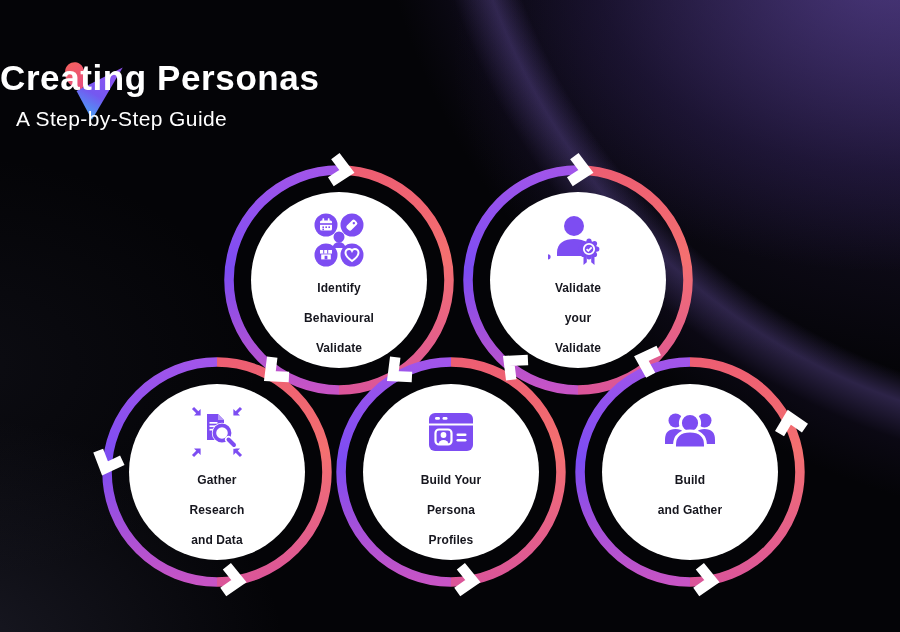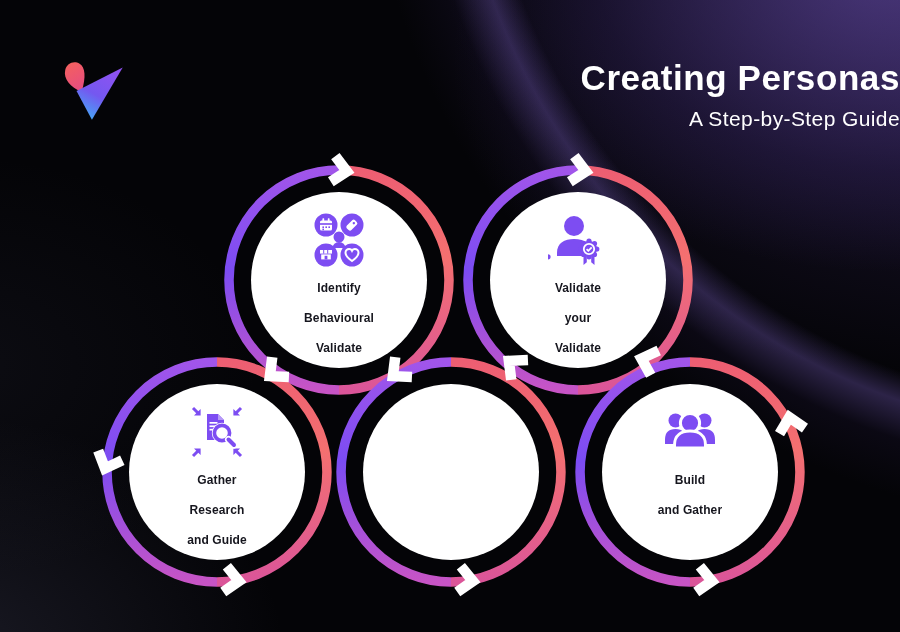--- a/index.html
+++ b/index.html
@@ -7,21 +7,21 @@
     position:relative;width:900px;height:632px;overflow:hidden;
     font-family:"Liberation Sans","DejaVu Sans",sans-serif;
     background:
       radial-gradient(circle 700px at 1120px -230px, rgba(0,0,0,0) 640px, rgba(138,108,220,0.30) 668px, rgba(60,40,110,0.12) 705px, rgba(0,0,0,0) 760px),
       radial-gradient(620px 430px at 99% -6%, rgba(118,88,196,0.55), rgba(70,48,130,0.25) 48%, rgba(0,0,0,0) 72%),
       radial-gradient(900px 520px at 112% 10%, rgba(86,60,150,0.30), rgba(0,0,0,0) 62%),
       radial-gradient(520px 360px at -6% 103%, rgba(86,86,118,0.26), rgba(0,0,0,0) 65%),
       radial-gradient(420px 300px at -4% 58%, rgba(70,70,100,0.12), rgba(0,0,0,0) 70%),
       #040407;
   }
-  .header{position:absolute;left:0;top:58px;width:100%;text-align:right;color:#fff;}
+  .header{position:absolute;left:0;top:58px;width:100%;text-align:left;color:#fff;}
   .header h1{margin:0;font-size:35px;font-weight:600;letter-spacing:.6px;}
   .header p{margin:9px 0 0 16px;font-size:21px;font-weight:400;letter-spacing:.4px;}
   .logo{position:absolute;left:56px;top:50px;width:78px;height:78px;}
   .canvas-svg{position:absolute;left:0;top:0;z-index:1;}
   .step{
     position:absolute;width:176px;height:176px;z-index:2;
     display:flex;flex-direction:column;align-items:center;
     padding-top:18px;box-sizing:border-box;text-align:center;
   }
   .step .icon{width:60px;height:60px;margin-bottom:3px;}
@@ -207,24 +207,44 @@
         <rect x="22.5" y="26.8" width="6" height="1.7" fill="#fff"></rect>
         <circle cx="35" cy="31" r="10.2" fill="#fff"></circle>
         <circle cx="35" cy="31" r="7.6" fill="#fff" stroke="#7D4DF2" stroke-width="3.6"></circle>
         <line x1="41.5" y1="37.5" x2="47" y2="43" stroke="#fff" stroke-width="7" stroke-linecap="round"></line>
         <line x1="41.5" y1="37.5" x2="47" y2="43" stroke="#7D4DF2" stroke-width="4" stroke-linecap="round"></line>
       </svg>
     </div>
     <div class="step-label">
       <span>Gather</span>
       <span>Research</span>
-      <span>and Guide</span>
-    </div>
-  </div>
-
+      <span>and Data</span>
+    </div>
+  </div>
+
+  <div class="step" style="left:363px;top:384px;">
+    <div class="icon">
+      <svg width="60" height="60" viewBox="0 0 60 60">
+        <rect x="8" y="11" width="44" height="38" rx="6" fill="#7D4DF2"></rect>
+        <rect x="8" y="21.5" width="44" height="2" fill="#fff"></rect>
+        <rect x="14" y="15" width="5" height="2.8" rx="1.4" fill="#fff"></rect>
+        <rect x="21.5" y="15" width="5" height="2.8" rx="1.4" fill="#fff"></rect>
+        <rect x="14.5" y="27.5" width="16" height="15" rx="3.5" fill="none" stroke="#fff" stroke-width="2.2"></rect>
+        <circle cx="22.5" cy="33" r="2.9" fill="#fff"></circle>
+        <path d="M17.5,42.5 a5,4.6 0 0 1 10,0 z" fill="#fff"></path>
+        <rect x="35.5" y="31.5" width="10" height="2.6" rx="1.3" fill="#fff"></rect>
+        <rect x="35.5" y="37" width="10" height="2.6" rx="1.3" fill="#fff"></rect>
+      </svg>
+    </div>
+    <div class="step-label">
+      <span>Build Your</span>
+      <span>Persona</span>
+      <span>Profiles</span>
+    </div>
+  </div>
 
   <div class="step" style="left:602px;top:384px;">
     <div class="icon">
       <svg width="60" height="60" viewBox="0 0 60 60">
         <g fill="#7D4DF2">
           <circle cx="15.5" cy="18.5" r="7"></circle>
           <path d="M5,42 v-4.5 q0,-10.5 10.5,-10.5 q10.5,0 10.5,10.5 V42 z"></path>
           <circle cx="44.5" cy="18.5" r="7"></circle>
           <path d="M34,42 v-4.5 q0,-10.5 10.5,-10.5 q10.5,0 10.5,10.5 V42 z"></path>
         </g>

